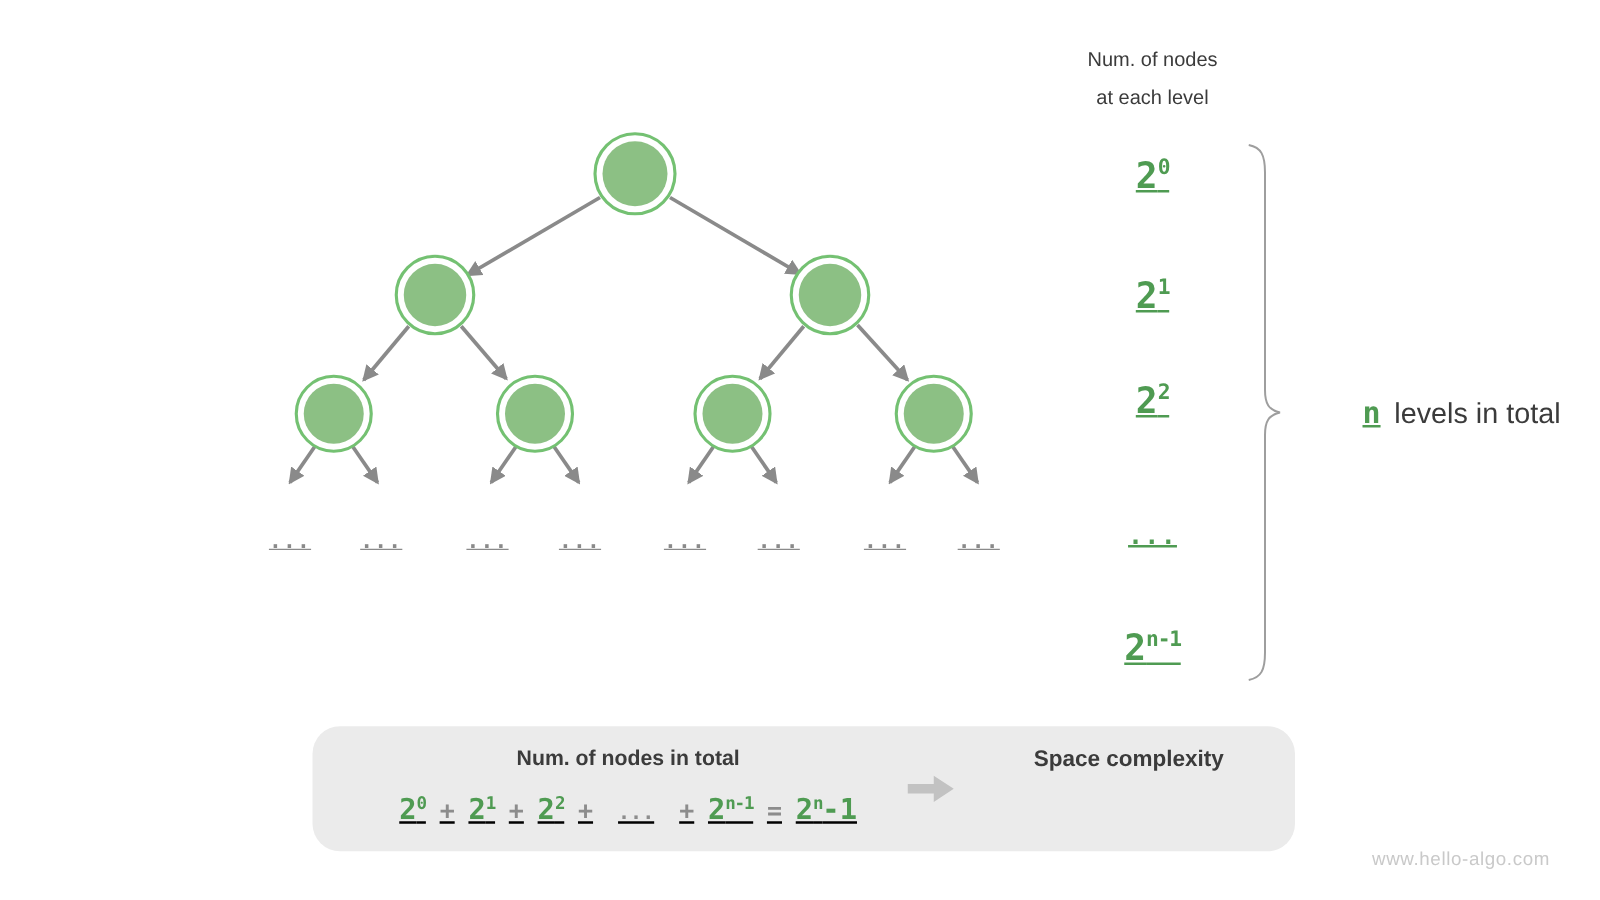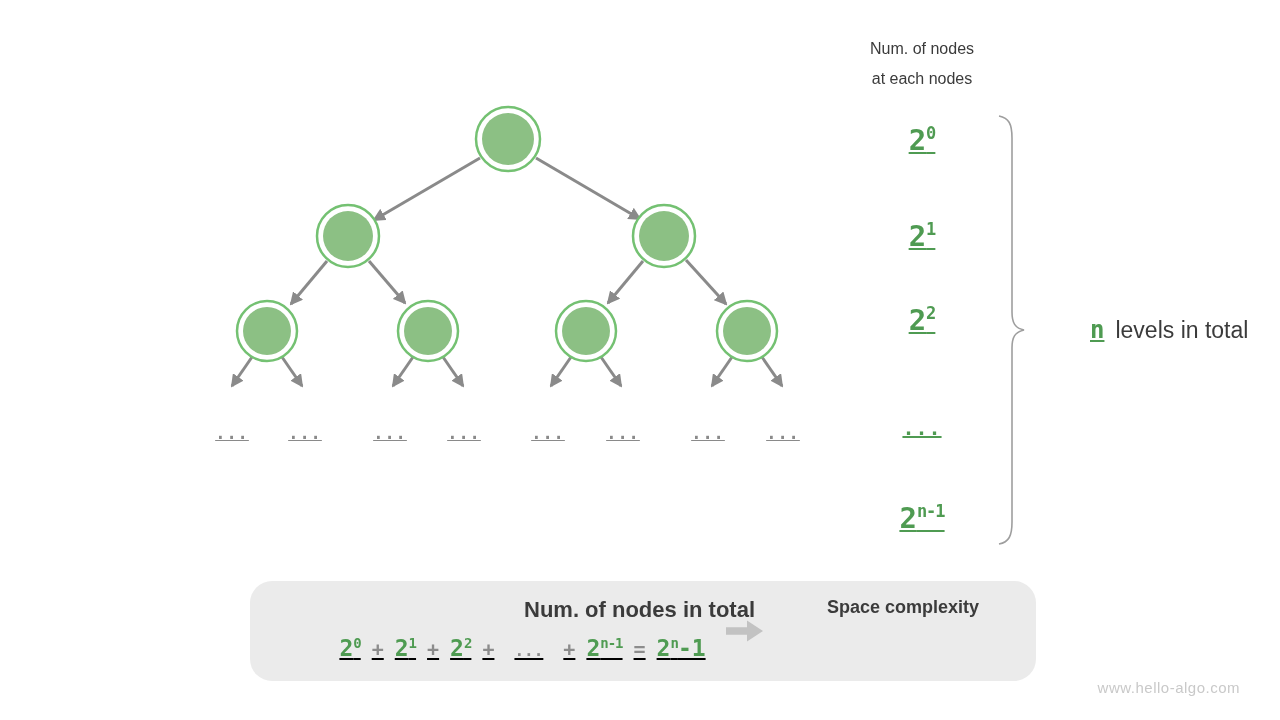--- a/index.html
+++ b/index.html
@@ -33,24 +33,24 @@
 
   .tree-dots{transform:translate(-50%,-50%);color:#8A8A8A;
     font-size:17px;letter-spacing:1px;}
 
   .brace-note{left:1090px;top:330px;transform:translateY(-50%);
     white-space:nowrap;font-size:23px;color:var(--dark-text);text-align:right;}
   .brace-note .n{font-size:24px;margin-right:11px;}
 
   .sum-box{left:250px;top:581px;width:786px;height:100px;
     background:var(--box-bg);border-radius:22px;}
-  .sum-left-title{left:0;top:16px;width:505px;text-align:right;
-    font-size:22px;font-weight:bold;color:var(--dark-text);}
+  .sum-left-title{left:0;top:16px;width:505px;text-align:center;
+    font-size:17px;font-weight:bold;color:var(--dark-text);}
   .sum-formula{left:0;top:54px;width:505px;text-align:center;
-    white-space:nowrap;font-size:23px;margin-left:20px;}
+    white-space:nowrap;font-size:23px;}
   .sum-formula sup{font-size:14px;vertical-align:8px;letter-spacing:-1px;}
   .op{font-size:20px;color:var(--gray-text);margin:0 11px;
     font-family:"DejaVu Sans Mono",monospace;font-weight:bold;}
   .op-dots{font-size:16px;margin:0 9px;}
   .sum-right-title{left:520px;top:16px;width:266px;text-align:center;
     font-size:18px;font-weight:bold;color:var(--dark-text);}
   .sum-complexity{left:520px;top:52px;width:266px;text-align:center;
     white-space:nowrap;color:var(--red-text);font-weight:bold;font-size:24px;}
   .sum-complexity .bigo{font-family:"DejaVu Sans Mono",monospace;margin-left:13px;}
   .sum-complexity sup{font-size:15px;vertical-align:8px;}
@@ -120,21 +120,21 @@
       </g>
     </g>
 
     <path class="brace" d="M 999 116 C 1009 118, 1012 124, 1012 138 L 1012 312
          C 1012 323, 1015 328, 1024 330 C 1015 332, 1012 337, 1012 348
          L 1012 522 C 1012 536, 1009 542, 999 544"></path>
   </svg>
 
   <div class="abs rt-title">
     <div>Num. of nodes</div>
-    <div>at each nodes</div>
+    <div>at each level</div>
   </div>
 
   <div class="abs lvl mono" style="top:140px"><span>2</span><sup>0</sup></div>
   <div class="abs lvl mono" style="top:236px"><span>2</span><sup>1</sup></div>
   <div class="abs lvl mono" style="top:320px"><span>2</span><sup>2</sup></div>
   <div class="abs lvl lvl-dots mono" style="top:428px">...</div>
   <div class="abs lvl mono" style="top:518px"><span>2</span><sup>n-1</sup></div>
 
   <div class="abs brace-note">
     <span class="mono green n">n</span><span>levels in total</span>

